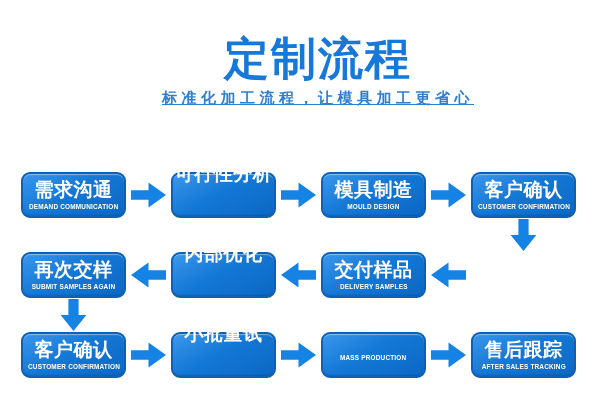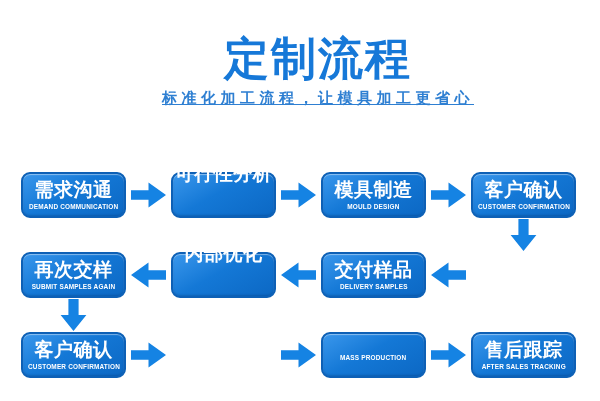--- a/index.html
+++ b/index.html
@@ -153,20 +153,24 @@
     </div>
     <div class="harrow left r3 c6"></div>
 
     <div class="varrow r4 c1"></div>
 
     <div class="step r5 c1">
       <span class="zh">客户确认</span>
       <span class="en">CUSTOMER CONFIRMATION</span>
     </div>
     <div class="harrow right r5 c2"></div>
+    <div class="step r5 c3">
+      <span class="zh">小批量试</span>
+      <span class="en">SMALL BATCH TEST</span>
+    </div>
     <div class="harrow right r5 c4"></div>
     <div class="step r5 c5">
       <span class="en">MASS PRODUCTION</span>
     </div>
     <div class="harrow right r5 c6"></div>
     <div class="step r5 c7">
       <span class="zh">售后跟踪</span>
       <span class="en">AFTER SALES TRACKING</span>
     </div>
 

